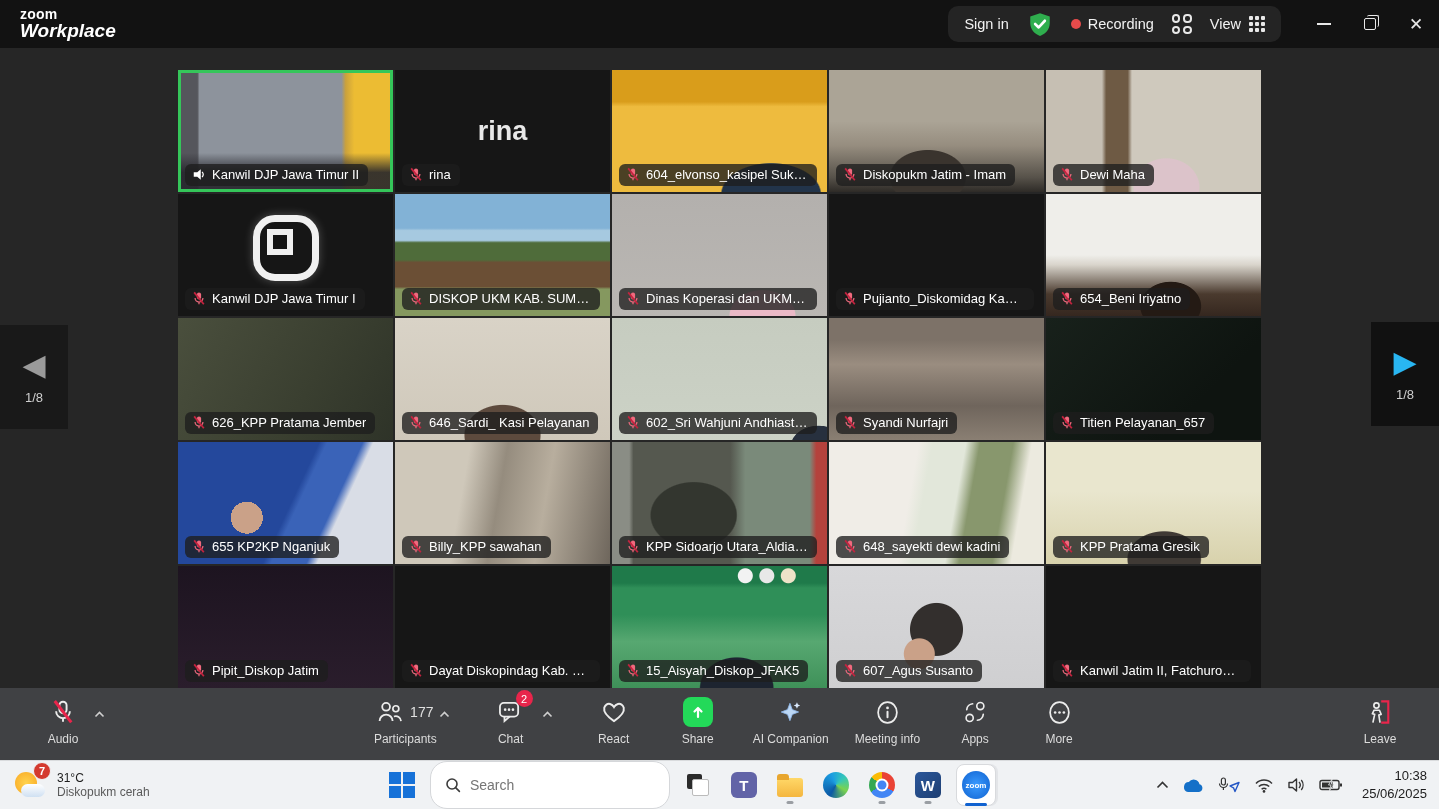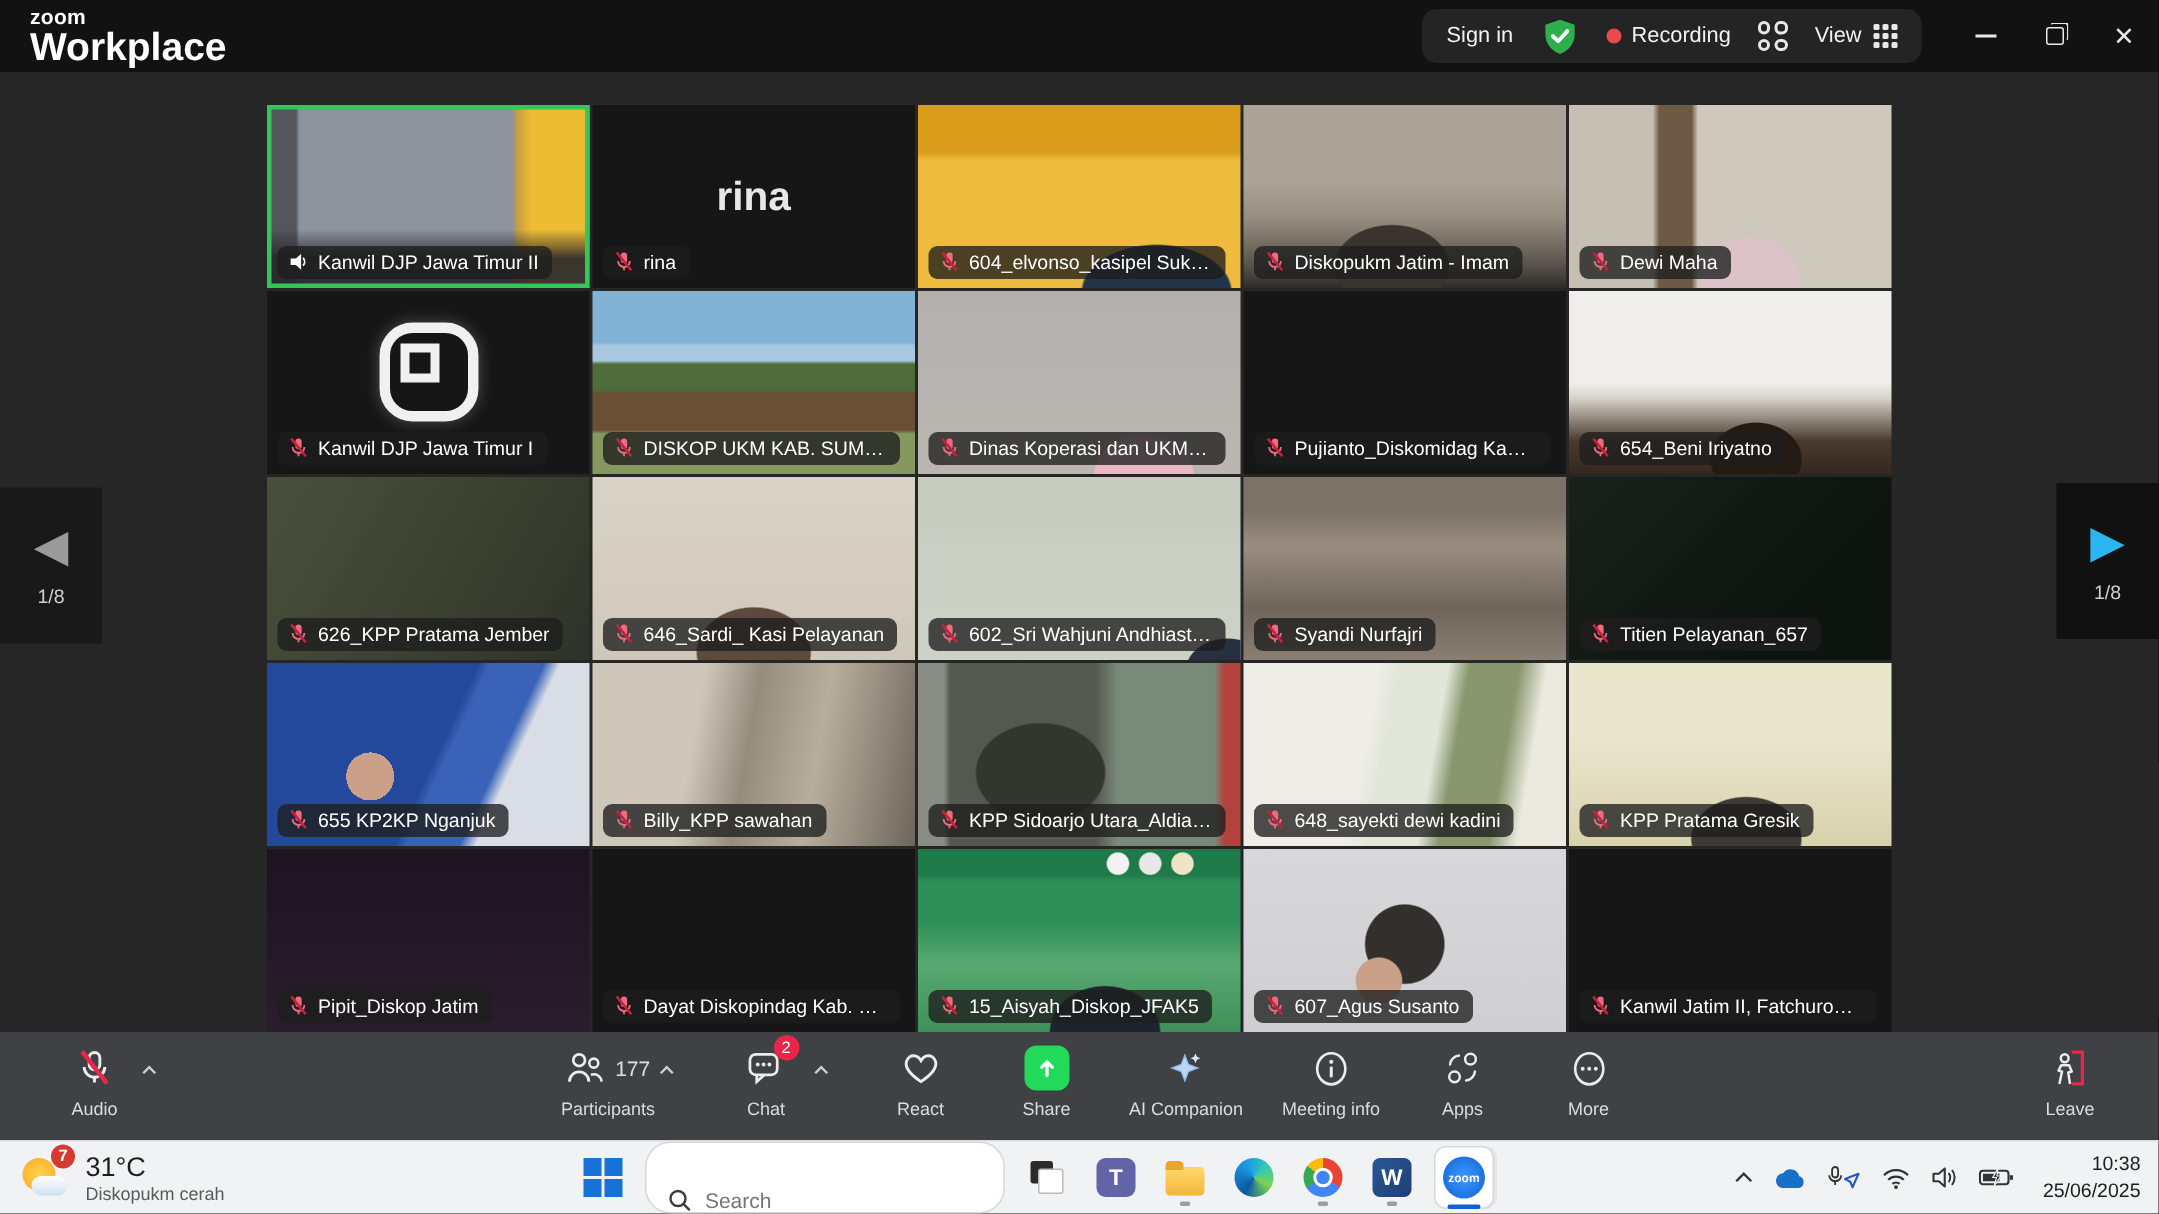--- a/index.html
+++ b/index.html
@@ -5,21 +5,21 @@
   * { margin:0; padding:0; box-sizing:border-box; }
   html,body { width:1439px; height:809px; overflow:hidden; background:#000;
     font-family:"Liberation Sans", sans-serif; }
   .app { position:absolute; inset:0; }
 
   
   .titlebar { position:absolute; left:0; top:0; width:1439px; height:48px; background:#121212;
     display:flex; align-items:center; justify-content:space-between; }
   .brand { margin-left:20px; color:#fff; line-height:1.02; }
   .brand .l1 { font-size:14px; font-weight:bold; letter-spacing:.2px; }
-  .brand .l2 { font-size:26px; font-weight:bold; }
+  .brand .l2 { font-size:19px; font-weight:bold;font-style:italic; }
   .tb-right { display:flex; align-items:center; height:100%; }
   .tb-pill { background:#242424; border-radius:10px; height:36px; display:flex; align-items:center;
     gap:18px; padding:0 16px; margin-right:20px; }
   .signin { color:#f2f2f2; font-size:14.5px; cursor:pointer; }
   .shield { width:26px; height:26px; }
   .rec { display:flex; align-items:center; gap:7px; color:#f2f2f2; font-size:14.5px; }
   .rec-dot { width:10px; height:10px; border-radius:50%; background:#e84b4b; }
   .grid4 { width:20px; height:20px; display:grid; grid-template-columns:1fr 1fr; gap:3px; }
   .grid4 span { border:2px solid #e8e8e8; border-radius:4px; }
   .viewbtn { display:flex; align-items:center; gap:8px; color:#f2f2f2; font-size:14.5px; cursor:pointer; }
@@ -141,28 +141,28 @@
     display:flex; align-items:center; border-top:1px solid #d9dbdd; }
   .weather { display:flex; align-items:center; gap:9px; margin-left:14px; cursor:pointer; width:210px; }
   .wicon { position:relative; width:34px; height:34px; }
   .sun { position:absolute; left:1px; top:4px; width:22px; height:22px; border-radius:50%;
     background:radial-gradient(#ffd34d,#f9a825); }
   .cloudlet { position:absolute; left:7px; top:16px; width:24px; height:13px; border-radius:8px;
     background:linear-gradient(#fff,#cfe0f2); }
   .wbadge { position:absolute; right:-3px; top:-6px; background:#d43a2f; color:#fff; font-size:11px;
     font-weight:bold; min-width:18px; height:18px; border-radius:9px; display:flex; align-items:center;
     justify-content:center; border:1.5px solid #f0f2f4; }
-  .wtxt .temp { font-size:18px; color:#1d1d1d; }
+  .wtxt .temp { font-size:12px; color:#1d1d1d; }
   .wtxt .cond { font-size:12px; color:#5a5a5a; }
   .taskcenter { flex:1; display:flex; align-items:center; justify-content:center; gap:10px; }
   .startbtn { width:30px; height:30px; display:grid; grid-template-columns:12px 12px; gap:2px;
     align-content:center; justify-content:center; cursor:pointer; }
   .startbtn span { width:12px; height:12px; background:#1772d8; }
   .searchpill { width:240px; height:48px; background:#fff; border:1px solid #d5d7da; border-radius:17px;
-    display:flex; align-items:flex-end; gap:9px; padding:0 14px; }
+    display:flex; align-items:center; gap:9px; padding:0 14px; }
   .searchpill input { border:none; outline:none; font-size:14px; color:#444; width:170px;
     background:transparent; font-family:"Liberation Sans", sans-serif; }
   .tico { position:relative; width:36px; height:40px; display:flex; align-items:center; justify-content:center;
     cursor:pointer; }
   .rundot { position:absolute; bottom:1px; left:50%; transform:translateX(-50%); width:7px; height:3px;
     border-radius:2px; background:#9a9ea3; }
   .taskview { width:22px; height:22px; position:relative; }
   .taskview:before { content:""; position:absolute; left:0; top:0; width:15px; height:15px; background:#2b2b2b; border-radius:2px; }
   .taskview:after { content:""; position:absolute; right:0; bottom:0; width:15px; height:15px;
     background:#fff; border:1px solid #bbb; border-radius:2px; }

